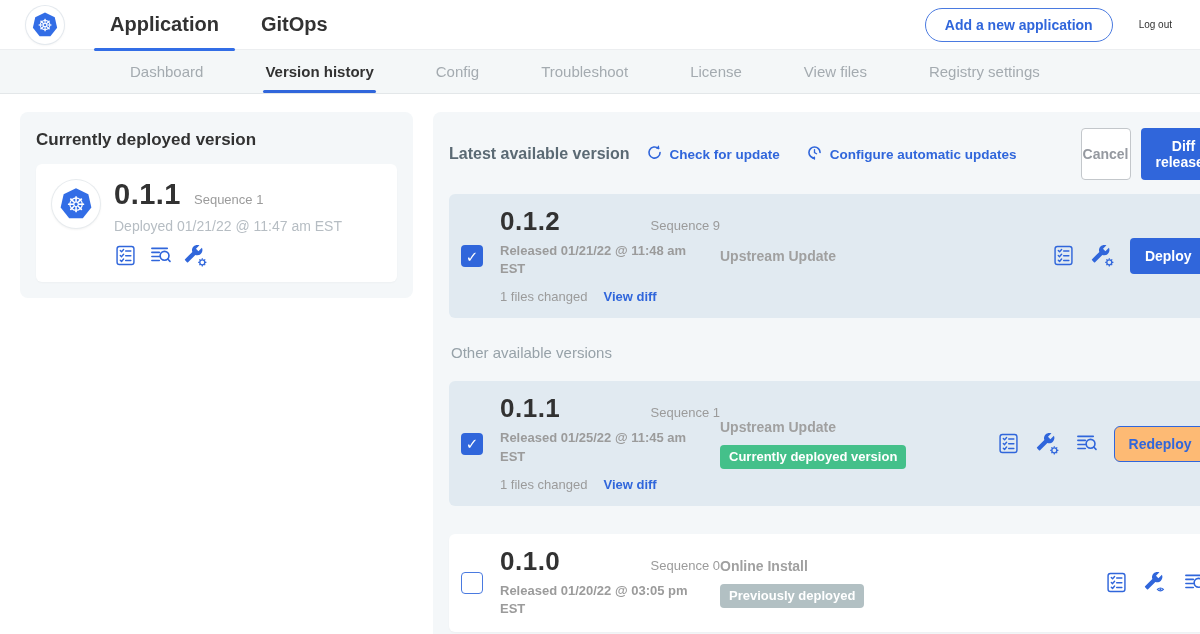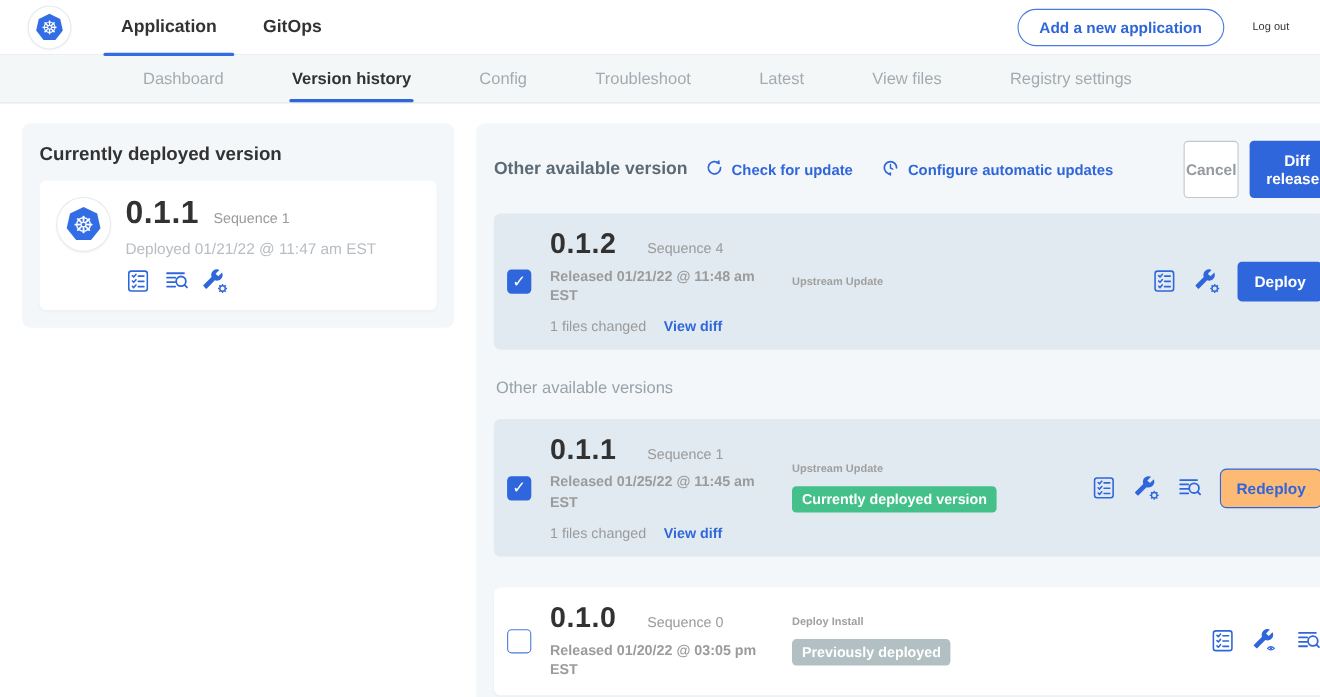--- a/index.html
+++ b/index.html
@@ -17,21 +17,21 @@
   }
   .logo-badge {
     width:38px; height:38px; border-radius:50%;
     background:#fff; box-shadow:0 0 0 1px #e4e9ee, 0 1px 3px rgba(0,0,0,.08);
     display:flex; align-items:center; justify-content:center;
     margin-right:30px; flex:none;
   }
   .top-tabs { display:flex; height:50px; }
   .top-tab {
     display:flex; align-items:center; padding:0 16px; margin-right:10px;
-    font-size:16px; font-weight:700; color:#323232;
+    font-size:20px; font-weight:700; color:#323232;
     position:relative; cursor:pointer;
   }
   .top-tab.active::after {
     content:""; position:absolute; left:0; right:0; bottom:-1px;
     height:3px; background:#326de6; border-radius:2px;
   }
   .header-right { margin-left:auto; display:flex; align-items:center; }
   .add-app-btn {
     background:#fff; border:1px solid #4a7ae0; color:#3066db;
     font-size:14px; font-weight:700; padding:8px 19px;
@@ -113,29 +113,29 @@
     margin-right:17px; cursor:pointer; position:relative;
   }
   .checkbox.checked { background:#3066db; }
   .checkbox.unchecked { background:#fff; border:1px solid #4a7ae0; }
   .checkbox .check-mark {
     position:absolute; inset:0; display:flex; align-items:center; justify-content:center;
     color:#fff; font-size:15px; font-weight:700; line-height:1;
   }
 
   .col-left { width:220px; flex:none; }
-  .version-line { display:flex; align-items:baseline; gap:28px; }
+  .version-line { display:flex; align-items:baseline; gap:12px;justify-content:space-between; }
   .vnum { font-size:26px; font-weight:700; letter-spacing:.5px; line-height:1; }
   .vseq { font-size:13px; color:#9b9b9b; }
   .released { font-size:13px; font-weight:700; color:#9b9b9b; margin-top:8px; max-width:188px; line-height:1.4; }
   .files-row { margin-top:11px; font-size:13px; color:#9b9b9b; display:flex; gap:16px; align-items:baseline; }
   .view-diff { color:#3066db; font-weight:600; cursor:pointer; }
 
   .col-mid { flex:1; min-width:0; padding-right:10px; }
-  .source { font-size:10px; font-weight:700; color:#a0a0a0; }
+  .source { font-size:14px; font-weight:700; color:#a0a0a0; }
   .badge {
     display:inline-block; margin-top:10px; color:#fff;
     font-size:13px; font-weight:700; padding:4px 9px 5px 9px; border-radius:4px;
     white-space:nowrap;
   }
 
   .col-right { display:flex; align-items:center; gap:15px; flex:none; }
   .icon-btn { width:24px; height:24px; cursor:pointer; display:flex; }
   .icon-btn svg { display:block; }
   .col-right .action-btn { margin-left:0; }
@@ -161,21 +161,21 @@
     <button class="add-app-btn">Add a new application</button>
     <span class="logout">Log out</span>
   </div>
 </div>
 
 <div class="subnav" id="subnav">
     <div class="subnav-item">Dashboard</div>
     <div class="subnav-item active">Version history</div>
     <div class="subnav-item">Config</div>
     <div class="subnav-item">Troubleshoot</div>
-    <div class="subnav-item">Latest</div>
+    <div class="subnav-item">License</div>
     <div class="subnav-item">View files</div>
     <div class="subnav-item">Registry settings</div>
   </div>
 
 <div class="main">
 
   <div class="left-panel">
     <div class="left-panel-title">Currently deployed version</div>
     <div class="deployed-card">
       <div class="deployed-logo" id="deployed-logo">
@@ -228,21 +228,21 @@
                 <line x1="20.21" y1="16.39" x2="21.20" y2="15.40" stroke="#3066db" stroke-width="1.2"></line>
     </svg>
             </span>
           </div>
       </div>
     </div>
   </div>
 
   <div class="right-panel">
     <div class="panel-header">
-      <span class="panel-title">Other available version</span>
+      <span class="panel-title">Latest available version</span>
       <span class="link-btn">
         <span class="icon-holder" id="icon-refresh">
     <svg width="17" height="17" viewBox="0 0 18 18" fill="none">
       <path d="M14.9 9a5.9 5.9 0 1 1-1.8-4.2" stroke="#3066db" stroke-width="1.7" stroke-linecap="round"></path>
       <path d="M13.6 1.4l.7 4-4-.7z" fill="#3066db"></path>
     </svg></span>
         <span>Check for update</span>
       </span>
       <span class="link-btn">
         <span class="icon-holder" id="icon-autoupdate">
@@ -259,21 +259,21 @@
       </div>
     </div>
     <div id="version-list">
         <div class="version-card highlight">
           <div class="checkbox checked">
             <span class="check-mark">✓</span>
           </div>
           <div class="col-left">
             <div class="version-line">
        <span class="vnum">0.1.2</span>
-       <span class="vseq">Sequence 4</span>
+       <span class="vseq">Sequence 9</span>
      </div>
      <div class="released">Released 01/21/22 @ 11:48 am EST</div>
             <div class="files-row">
          <span>1 files changed</span>
          <span class="view-diff">View diff</span>
        </div>
           </div>
           <div class="col-mid">
             <div class="source">Upstream Update</div>
           </div>
@@ -369,21 +369,21 @@
         <div class="card-gap"></div>
         <div class="version-card plain">
           <div class="checkbox unchecked"></div>
           <div class="col-left">
             <div class="version-line">
        <span class="vnum">0.1.0</span>
        <span class="vseq">Sequence 0</span>
      </div>
      <div class="released">Released 01/20/22 @ 03:05 pm EST</div>
           </div>
-          <div class="col-mid"><div class="source">Deploy Install</div><span class="badge" style="background:#b2c0c3">Previously deployed</span></div>
+          <div class="col-mid"><div class="source">Online Install</div><span class="badge" style="background:#b2c0c3">Previously deployed</span></div>
           <div class="col-right">
             <span class="icon-btn">
     <svg width="23" height="23" viewBox="0 0 24 24" fill="none" stroke="#3066db" stroke-width="1.5" stroke-linecap="round" stroke-linejoin="round">
       <rect x="3.2" y="2.6" width="17.6" height="18.8" rx="2.4"></rect>
       <path d="M6.6 6.9l1.3 1.3 2.1-2.5"></path>
                 <line x1="12.2" y1="7.3" x2="17.6" y2="7.3"></line>
       <path d="M6.6 11.9l1.3 1.3 2.1-2.5"></path>
                 <line x1="12.2" y1="12.3" x2="17.6" y2="12.3"></line>
       <path d="M6.6 16.9l1.3 1.3 2.1-2.5"></path>
                 <line x1="12.2" y1="17.3" x2="17.6" y2="17.3"></line>

